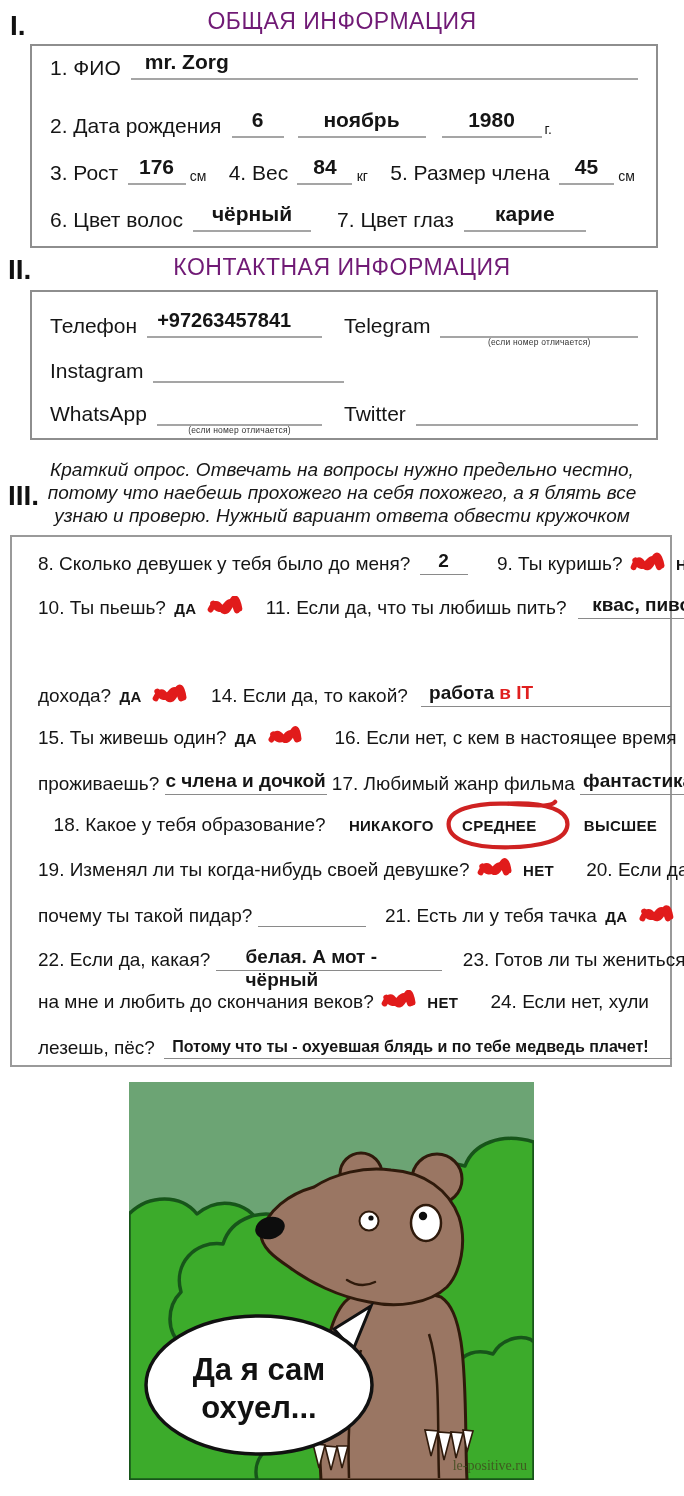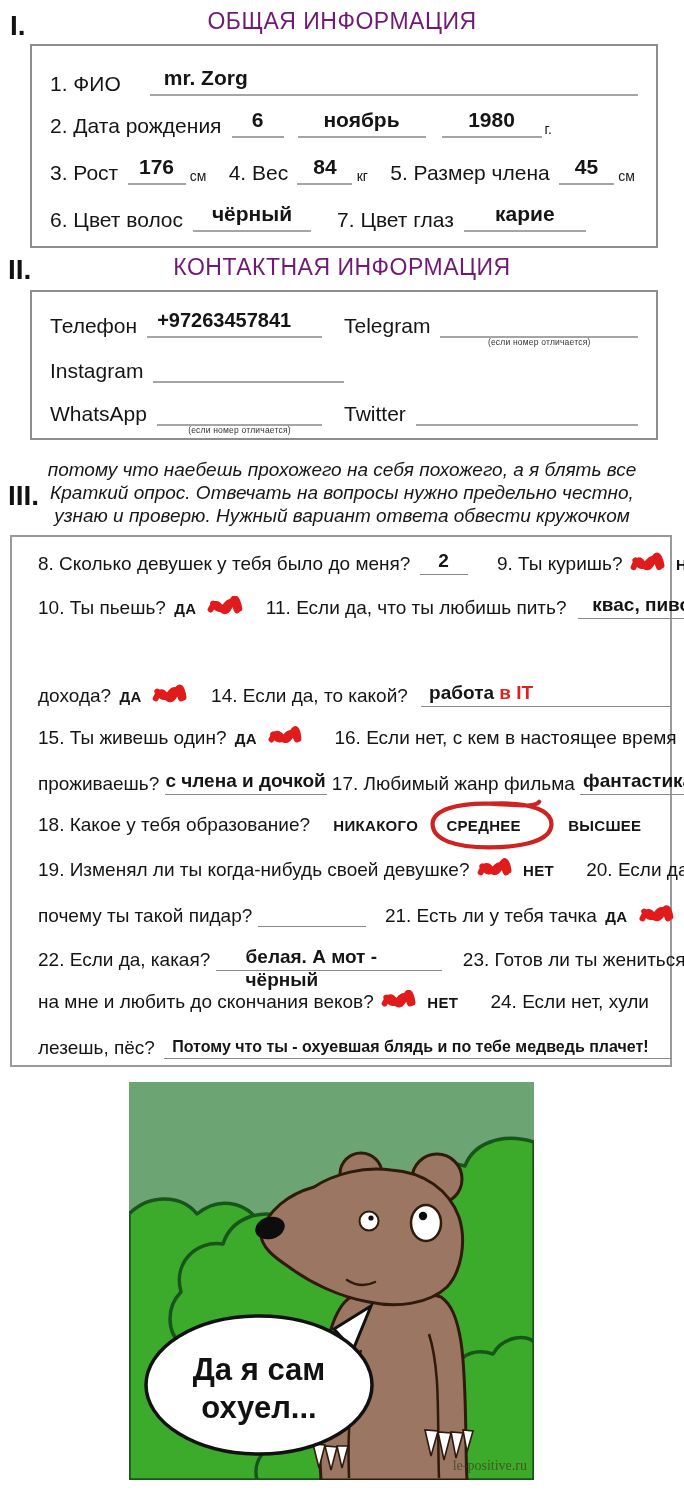--- a/index.html
+++ b/index.html
@@ -46,21 +46,21 @@
 </style>
 </head>
 <body>
 
 <div class="sec-head" style="top:8px;">
   <span class="roman" style="left:10px;top:2px;">I.</span>
   <h1 class="sec-title">ОБЩАЯ ИНФОРМАЦИЯ</h1>
 </div>
 
 <div class="box" id="box1">
-  <div class="frow" style="top:16px;gap:19px;">
+  <div class="frow" style="top:0;">
     <span class="lbl">1. ФИО</span>
     <span class="line grow">
       <b class="hand" style="left:14px;">mr. Zorg</b>
     </span>
   </div>
   <div class="frow" style="top:58px;">
     <span class="lbl">2. Дата рождения</span>
     <span class="line" style="width:52px;margin-left:10px;">
       <b class="hand center">6</b>
     </span>
@@ -136,22 +136,22 @@
     </span>
     <span class="cell">
       <span class="lbl">Twitter</span>
       <span class="line grow"></span>
     </span>
   </div>
 </div>
 
 <span class="roman" style="left:8px;top:480px;">III.</span>
 <div id="s3-intro">
+  <div>Краткий опрос. Отвечать на вопросы нужно предельно честно,</div>
   <div>потому что наебешь прохожего на себя похожего, а я блять все</div>
-  <div>Краткий опрос. Отвечать на вопросы нужно предельно честно,</div>
   <div>узнаю и проверю. Нужный вариант ответа обвести кружочком</div>
 </div>
 
 <div class="box" id="box3">
 
   <div class="q" style="top:13px;">
     <span>8. Сколько девушек у тебя было до меня?</span>
     <span class="iline" style="width:48px;margin-left:4px;">
       <b class="hv">2</b>
     </span>
@@ -204,21 +204,21 @@
     <span>проживаешь?</span>
     <span class="iline" style="width:162px;">
       <b class="hv">с члена и дочкой</b>
     </span>
     <span>17. Любимый жанр фильма</span>
     <span class="iline" style="width:116px;">
       <b class="hv">фантастика</b>
     </span>
   </div>
 
-  <div class="q" style="top:277px;">
+  <div class="q" style="top:277px;text-align:right;">
     <span>18. Какое у тебя образование?</span>
     <span class="opt" style="margin-left:18px;">НИКАКОГО</span>
     <span class="circled">
       <svg class="circle-svg" viewBox="0 0 140 56" preserveAspectRatio="none">
         <path d="M70,5 C112,3 134,13 133,28 C132,45 103,52 67,52 C31,52 7,44 7,27 C7,12 33,4 68,5 C95,6 114,10 120,3" fill="none" stroke="#cf2222" stroke-width="4.5" stroke-linecap="round"></path>
       </svg>
       <span class="opt" style="margin:0;">СРЕДНЕЕ</span>
     </span>
     <span class="opt" style="margin-left:22px;">ВЫСШЕЕ</span>
   </div>

